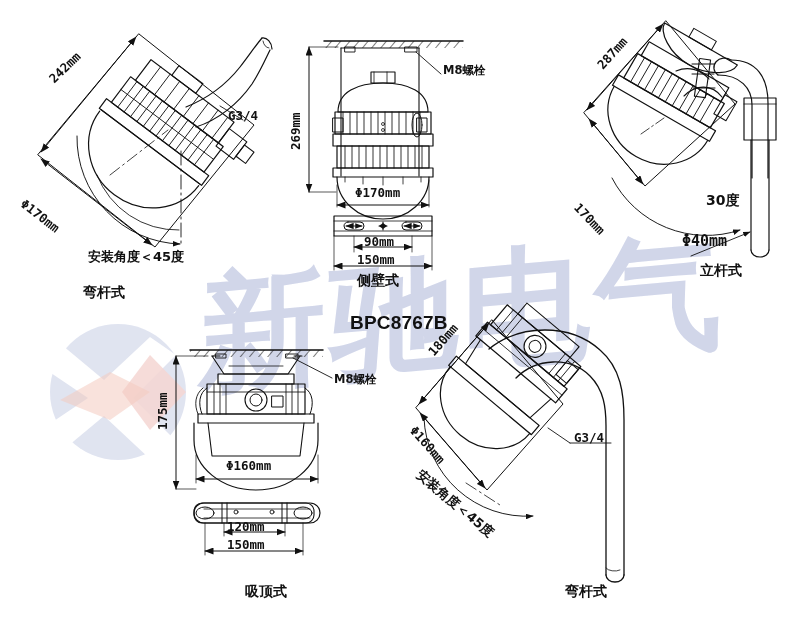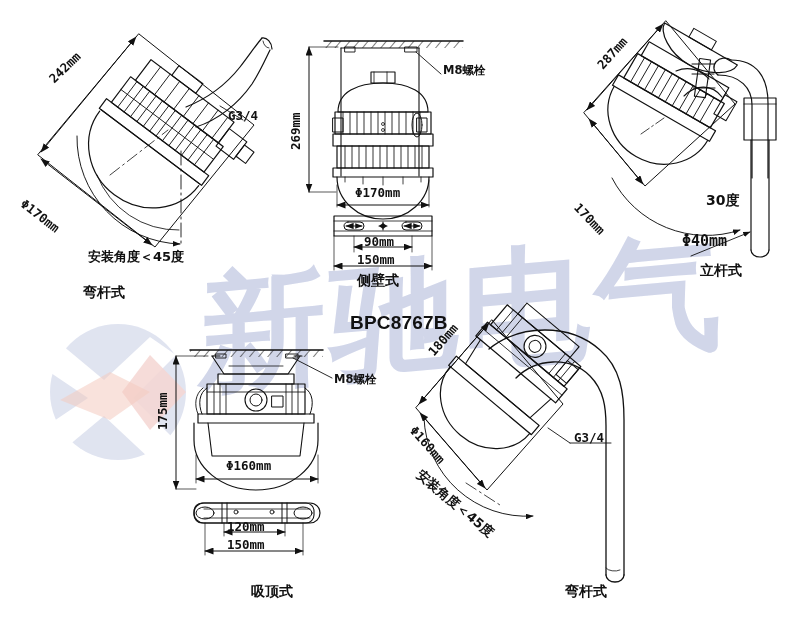--- a/index.html
+++ b/index.html
@@ -487,21 +487,21 @@
   <div class="lbl dim" style="left:582px;top:200px;transform:rotate(46deg);transform-origin:left top;">170mm</div>
   <div class="lbl cn" style="left:706px;top:192px;font-size:14px;text-align:right;">30度</div>
   <div class="lbl dim" style="left:682px;top:232px;font-size:15px;">Φ40mm</div>
   <div class="lbl cnbig" style="left:700px;top:262px;">立杆式</div>
 
   <div class="lbl dim" style="left:155px;top:430px;transform:rotate(-90deg);transform-origin:left top;">175mm</div>
   <div class="lbl dim" style="left:226px;top:458px;">Φ160mm</div>
   <div class="lbl cn" style="left:334px;top:372px;font-size:11.5px;">M8螺栓</div>
   <div class="lbl dim" style="left:227px;top:519px;text-align:right;">120mm</div>
   <div class="lbl dim" style="left:227px;top:537px;">150mm</div>
-  <div class="lbl cnbig" style="left:251px;top:583px;">吸顶式</div>
+  <div class="lbl cnbig" style="left:245px;top:583px;">吸顶式</div>
 
   <div class="lbl dim" style="left:425px;top:349px;transform:rotate(-49deg);transform-origin:left top;">180mm</div>
   <div class="lbl dim" style="left:418px;top:423px;transform:rotate(48deg);transform-origin:left top;">Φ160mm</div>
   <div class="lbl dim" style="left:574px;top:430px;">G3/4</div>
   <div class="lbl cn" style="left:424px;top:466px;transform:rotate(40deg);transform-origin:left top;">安装角度＜45度</div>
   <div class="lbl cnbig" style="left:565px;top:583px;">弯杆式</div>
 
 </div>
 
 </body></html>

